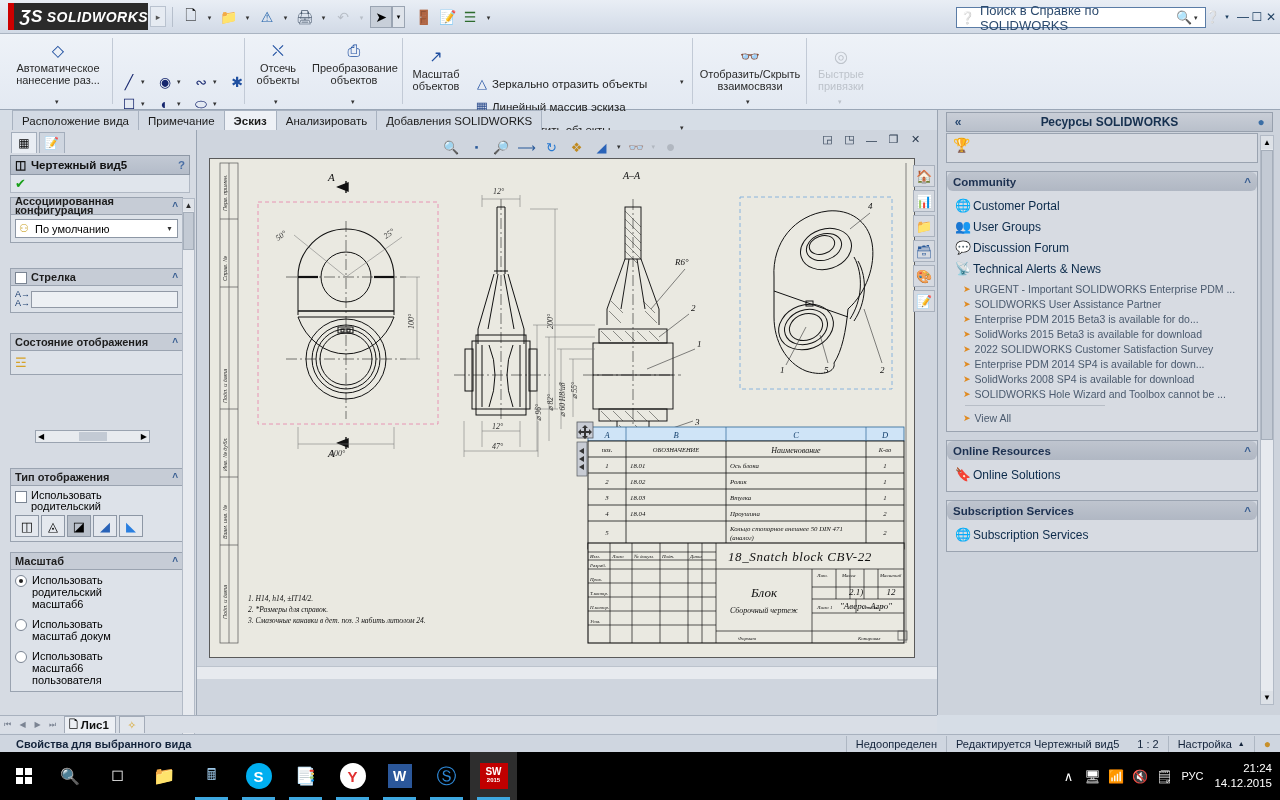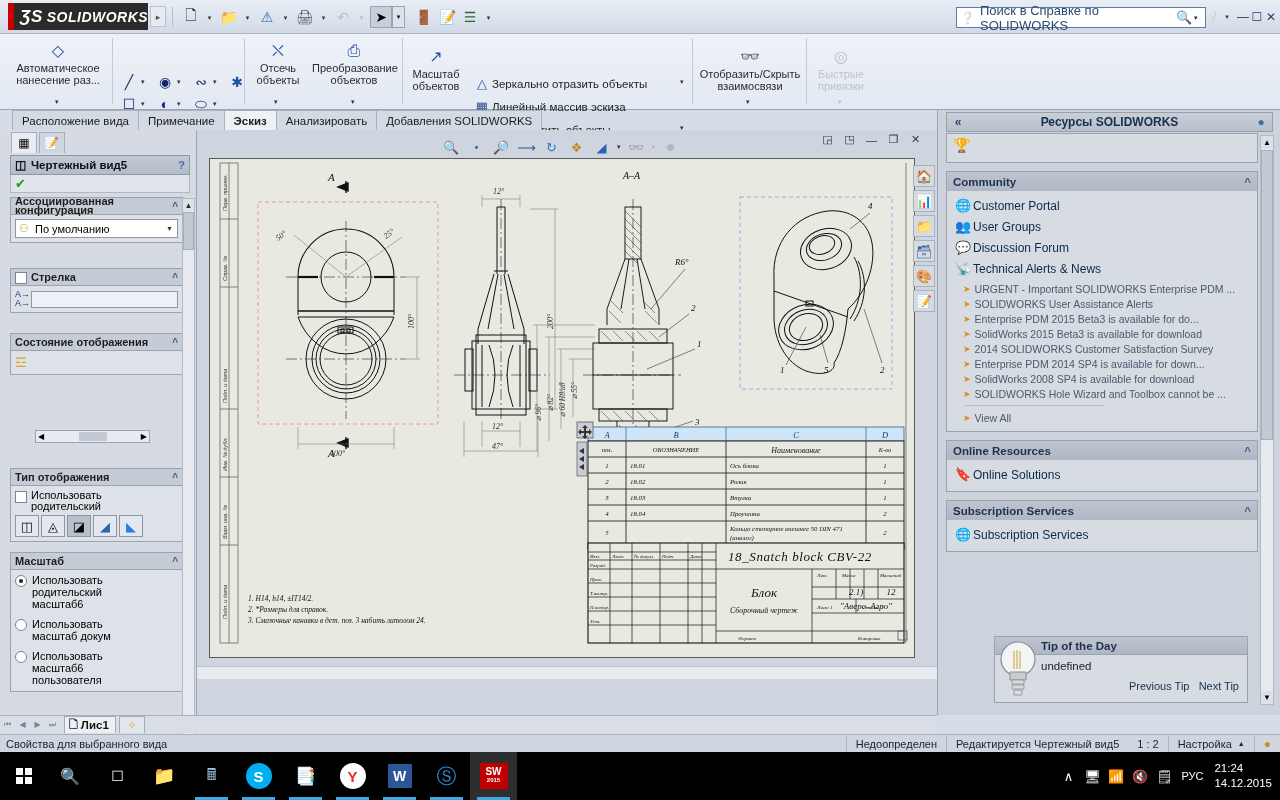--- a/index.html
+++ b/index.html
@@ -188,21 +188,21 @@
     display: flex; align-items: center; font-weight: bold; font-size: 12px; color: #16304f;
   }
   #tp-header .lchev { width: 22px; text-align: center; font-size: 12px; color: #2a4a72; }
   #tp-header .ttl { flex: 1; text-align: center; }
   #tp-header .pin { width: 22px; text-align: center; font-size: 12px; }
   #tp-panel { position: absolute; left: 8px; top: 23px; width: 312px; bottom: 8px; overflow: hidden; }
   .tp-box { background: #d3d8e0; border: 1px solid #9aa3b0; margin-bottom: 8px; }
   .tp-boxhdr {
     height: 19px; background: linear-gradient(to bottom,#bfc5cf,#b0b7c3);
     display: flex; align-items: center; padding: 0 6px;
-    font-weight: bold; font-size: 11.5px; color: #1c3050;
+    font-weight: bold; font-size: 11.5px; color: #1c3050; border-radius: 6px;
   }
   .tp-boxhdr .chev { margin-left: auto; color: #3a5f92; }
   .tp-boxbody { background: #d7dbe2; padding: 4px 6px 6px; }
   .tp-link { display: flex; align-items: center; height: 21px; font-size: 12px; color: #0b2a4a; }
   .tp-link .ic { width: 20px; height: 16px; display: flex; align-items: center; justify-content: center; font-size: 13px; }
   .news-item { display: flex; align-items: center; font-size: 10.5px; color: #4a5a6e; height: 15px; padding-left: 10px; white-space: nowrap; overflow: hidden; }
   .news-item .bl { color: #e08a20; margin-right: 4px; font-size: 9px; }
   .news-div { height: 1px; background: #b7bdc6; margin: 4px 10px 4px 12px; width: 140px; }
   #tip-wrap { position: absolute; left: 56px; bottom: 12px; width: 254px; }
   #tip-hdr {
@@ -235,36 +235,36 @@
   }
   .sheettab .si { font-size: 11px; margin-right: 3px; }
   .addsheet { width: 26px; height: 17px; margin-left: 3px; background: #e2e6ec; border: 1px solid #a3abb8; border-bottom: none; display: flex; align-items: center; justify-content: center; font-size: 11px; }
 
   
   #statusbar {
     position: absolute; left: 0; top: 734px; width: 1280px; height: 18px;
     background: #cfd6e0; border-top: 1px solid #a8b1be;
     display: flex; align-items: center; font-size: 11px; color: #13233a;
   }
-  #statusbar .sleft { padding-left: 6px; }
+  #statusbar .sleft { padding-left: 16px; font-weight: bold; }
   #statusbar .sright { margin-left: auto; display: flex; align-items: center; }
   .scell { padding: 0 9px; border-left: 1px solid #aeb7c3; height: 16px; display: flex; align-items: center; }
 
   
   #taskbar {
     position: absolute; left: 0; top: 752px; width: 1280px; height: 48px;
     background: #000; display: flex; align-items: center;
   }
   .tbk { width: 47px; height: 48px; display: flex; align-items: center; justify-content: center; position: relative; }
   .tbk.running::after { content:""; position:absolute; bottom:0; left:7px; width:33px; height:3px; background:#3ea8e0; }
   .tbk.active { background: #2e2e2e; }
   .tbk.active::after { content:""; position:absolute; bottom:0; left:7px; width:33px; height:3px; background:#3ea8e0; }
   #tray { margin-left: auto; display: flex; align-items: center; color: #fff; padding-right: 8px; }
   .trayi { width: 24px; text-align: center; font-size: 13px; }
-  #clock { text-align: left; font-size: 11.5px; line-height: 15px; padding-left: 6px; color: #fff; }
+  #clock { text-align: right; font-size: 11.5px; line-height: 15px; padding-left: 6px; color: #fff; }
   .win-logo { display:inline-block; width:16px; height:16px; position:relative; }
   .win-logo i { position:absolute; background:#fff; width:7px; height:7px; display:block; }
 </style>
 </head>
 <body>
 
 <div id="titlebar">
   <div id="sw-logo">
     <span class="ds">ƷS</span>
     <span>SOLIDWORKS</span>
@@ -964,33 +964,33 @@
           <span class="ic" style="color:#e08a20">📡</span>
           <span>Technical Alerts &amp; News</span>
         </div>
         <div style="margin-top:2px">
           <div class="news-item">
               <span class="bl">➤</span>
               <span>URGENT - Important SOLIDWORKS Enterprise PDM ...</span>
             </div>
           <div class="news-item">
               <span class="bl">➤</span>
-              <span>SOLIDWORKS User Assistance Alerts</span>
+              <span>SOLIDWORKS User Assistance Partner</span>
             </div>
           <div class="news-item">
               <span class="bl">➤</span>
               <span>Enterprise PDM 2015 Beta3 is available for do...</span>
             </div>
           <div class="news-item">
               <span class="bl">➤</span>
               <span>SolidWorks 2015 Beta3 is available for download</span>
             </div>
           <div class="news-item">
               <span class="bl">➤</span>
-              <span>2014 SOLIDWORKS Customer Satisfaction Survey</span>
+              <span>2022 SOLIDWORKS Customer Satisfaction Survey</span>
             </div>
           <div class="news-item">
               <span class="bl">➤</span>
               <span>Enterprise PDM 2014 SP4 is available for down...</span>
             </div>
           <div class="news-item">
               <span class="bl">➤</span>
               <span>SolidWorks 2008 SP4 is available for download</span>
             </div>
           <div class="news-item">
@@ -1026,41 +1026,20 @@
       </div>
       <div class="tp-boxbody">
         <div class="tp-link">
           <span class="ic" style="color:#cc3333">🌐</span>
           <span>Subscription Services</span>
         </div>
       </div>
     </div>
   </div>
 
-  <div id="tip-wrap">
-    <div id="tip-hdr">
-      <span>Tip of the Day</span>
-    </div>
-    <div id="tip-body">
-      <div>undefined</div>
-      <div id="tip-nav">
-        <span>Previous Tip</span>
-        &nbsp;
-        <span>Next Tip</span>
-      </div>
-    </div>
-    <svg id="tip-bulb" viewBox="0 0 44 60">
-      <ellipse cx="22" cy="20" rx="17" ry="17" fill="#f2f4f6" stroke="#8a8f96" stroke-width="1.2"></ellipse>
-      <path d="M14,33 h16 v8 h-16 z" fill="#c9ccd1" stroke="#8a8f96" stroke-width="1"></path>
-      <path d="M16,41 h12 v4 h-12 z M16,46 h12 v4 h-12 z M18,51 h8 v5 h-8 z" fill="#d8dadd" stroke="#8a8f96" stroke-width="0.8"></path>
-      <g stroke="#c9a227" stroke-width="1" fill="none">
-        <path d="M18,12 v18 M21,11 v19 M24,12 v18"></path>
-      </g>
-    </svg>
-  </div>
 
   <div id="tp-vscroll">
     <div class="a" style="top:0">▲</div>
     <div class="thumb"></div>
     <div class="a" style="bottom:0">▼</div>
   </div>
 </div>
 
 <div id="sheettabs">
   <span class="navb">⏮</span>

